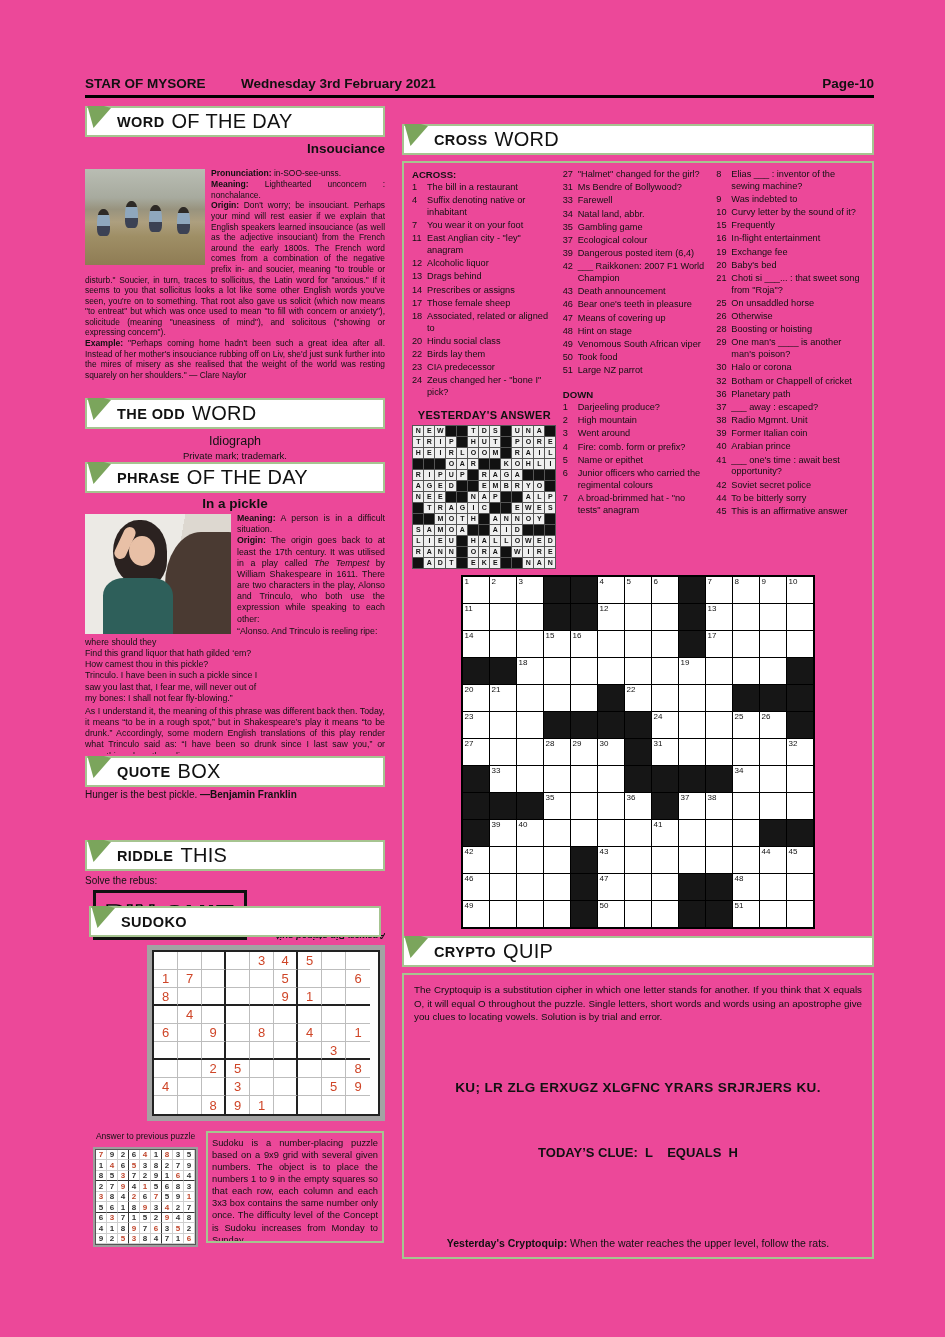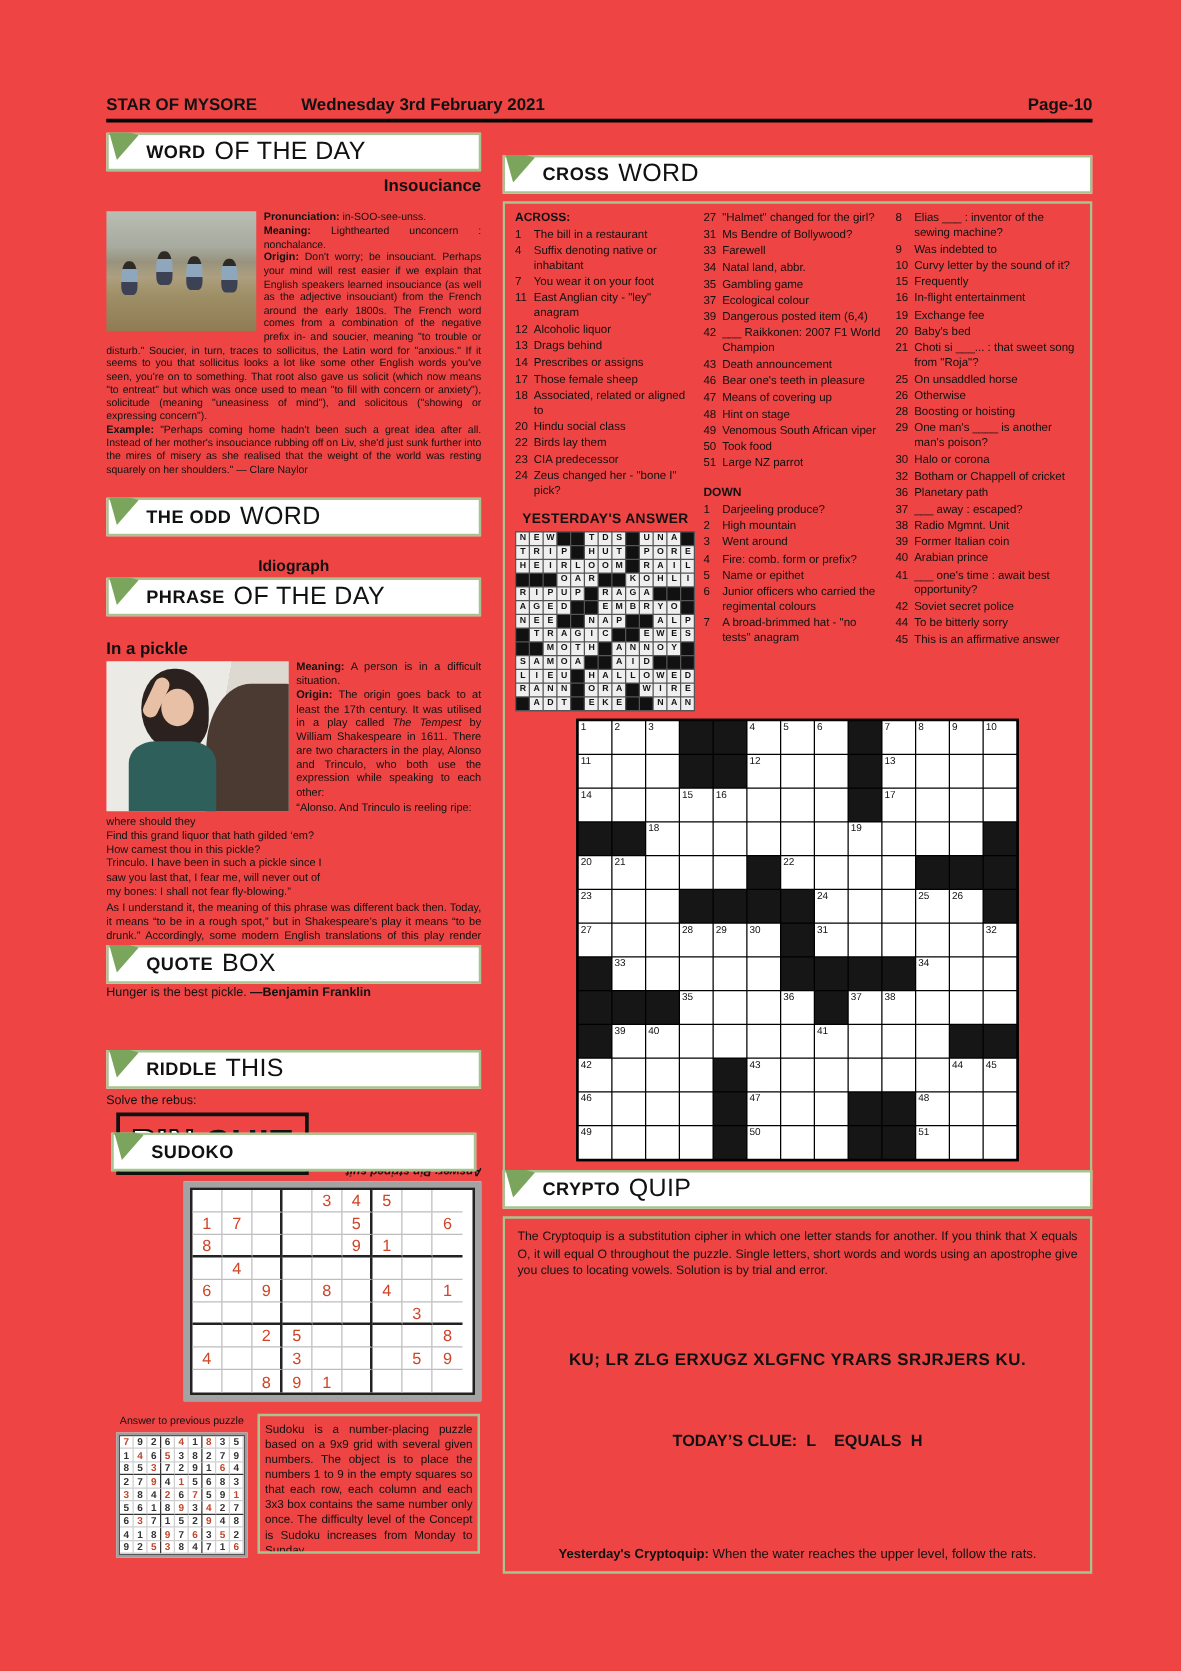--- a/index.html
+++ b/index.html
@@ -3,21 +3,21 @@
 <meta charset="utf-8">
 <style>
   :root{
     --grn:#a6c490;
     --tri:#7ba55c;
     --blk:#161616;
     --red:#cf4527;
   }
   *{margin:0;padding:0;box-sizing:border-box}
   body{background:#fff;font-family:"Liberation Sans",sans-serif;color:#111}
-  .page{position:relative;width:945px;height:1337px;background:#ef4444;overflow:hidden}
+  .page{position:relative;width:945px;height:1337px;background:#ec4899;overflow:hidden}
 
   
   .nhead{position:absolute;left:85px;top:76px;width:789px;display:flex;align-items:baseline;font-weight:bold;font-size:13.5px}
   .nhead .paper{width:156px}
   .nhead .date{flex:1;text-align:left}
   .nhead .pageno{text-align:right}
   .nrule{position:absolute;left:85px;top:95px;width:789px;height:3px;background:#000}
 
   
   .shead{position:relative;border:2px solid var(--grn);background:#fff;display:flex;align-items:center;gap:7px;padding:2px 8px 2px 30px;height:31px}
@@ -35,24 +35,24 @@
   .sec-sudoku{left:85px;top:906px;width:302px;height:396px}
 
   .wod-title{font-weight:bold;font-size:13.5px;text-align:right;margin:4px 0 12px}
   .wod-body{font-size:8.4px;line-height:1.26;text-align:justify}
   .wod-body b{font-size:8.6px}
   .photo-flood{float:left;width:120px;height:96px;margin:1px 6px 1px 0;position:relative;overflow:hidden;
     background:linear-gradient(180deg,#b9bdb3 0%,#a7aa9e 30%,#98937e 42%,#ad9f7f 55%,#9f8f66 70%,#8f7c54 100%)}
   .fig{position:absolute;width:13px;height:27px;border-radius:45% 45% 25% 25%;
     background:linear-gradient(180deg,#2e2a26 0 22%,#8fa7bd 22% 62%,#3c4254 62% 100%)}
 
-  .odd-word{font-weight:bold;font-size:12.5px;text-align:center;margin-top:17px}
+  .odd-word{font-weight:normal;font-size:12.5px;text-align:center;margin-top:5px}
   .odd-def{font-size:9.5px;text-align:center;margin-top:2px}
 
-  .ph-title{font-weight:bold;font-size:13.5px;margin:18px 0 2px}
+  .ph-title{font-weight:bold;font-size:13.5px;text-align:center;margin:3px 0 2px}
   .ph-body{font-size:8.8px;line-height:1.27;text-align:justify}
   .photo-pickle{float:left;width:146px;height:120px;margin:1px 6px 1px 0;position:relative;overflow:hidden;
     background:linear-gradient(100deg,#eceae5 0 60%,#ddd8d0 60% 100%)}
   .photo-pickle .hair{position:absolute;left:28px;top:6px;width:54px;height:66px;background:#2b2220;border-radius:50% 50% 40% 55%}
   .photo-pickle .face{position:absolute;left:44px;top:22px;width:26px;height:30px;background:#e8c0a6;border-radius:50%}
   .photo-pickle .arm{position:absolute;left:34px;top:12px;width:12px;height:34px;background:#e8c0a6;border-radius:6px;transform:rotate(25deg)}
   .photo-pickle .top{position:absolute;left:18px;top:64px;width:70px;height:58px;background:#2e5f5a;border-radius:30% 30% 0 0}
   .photo-pickle .man{position:absolute;right:-14px;bottom:-16px;width:80px;height:118px;background:#4a3a32;border-radius:45% 20% 0 0}
   .verse{font-size:8.8px;line-height:1.27;white-space:pre-line;text-align:left;margin-top:1px}
 

